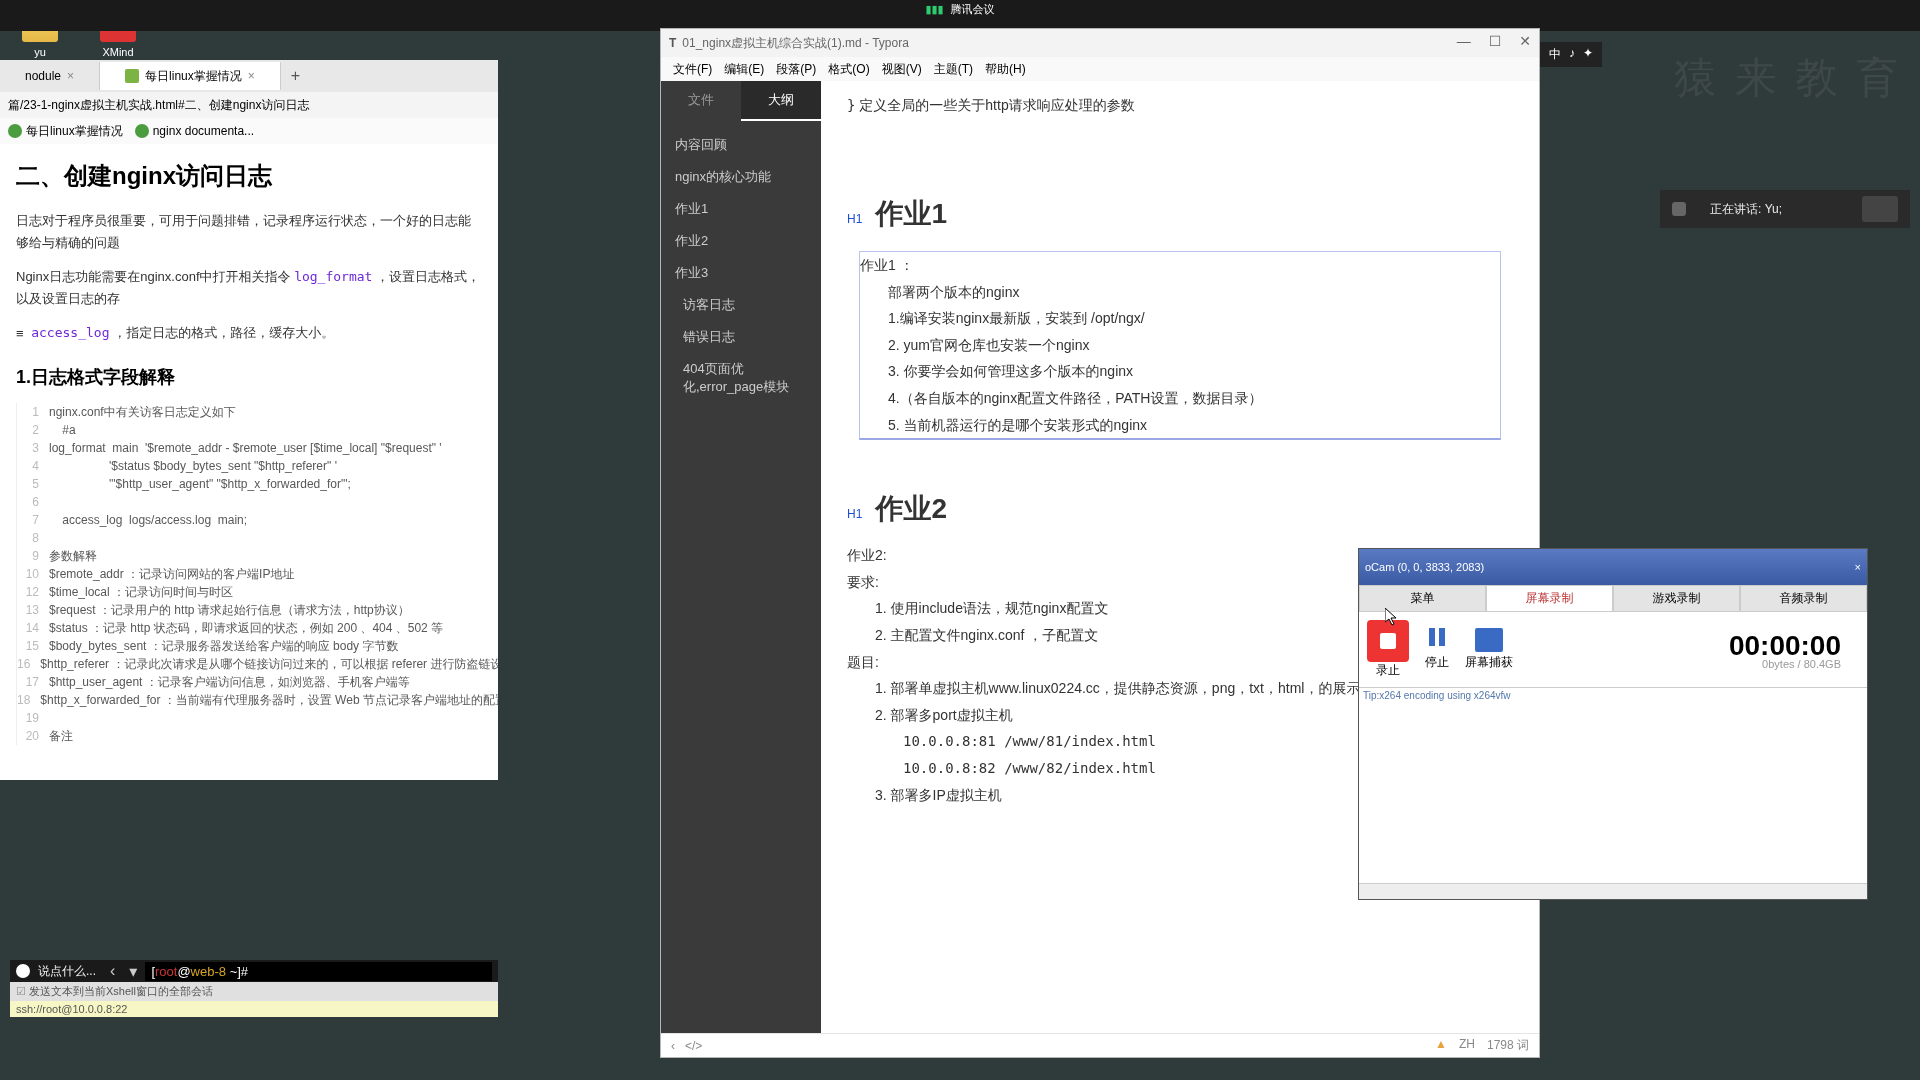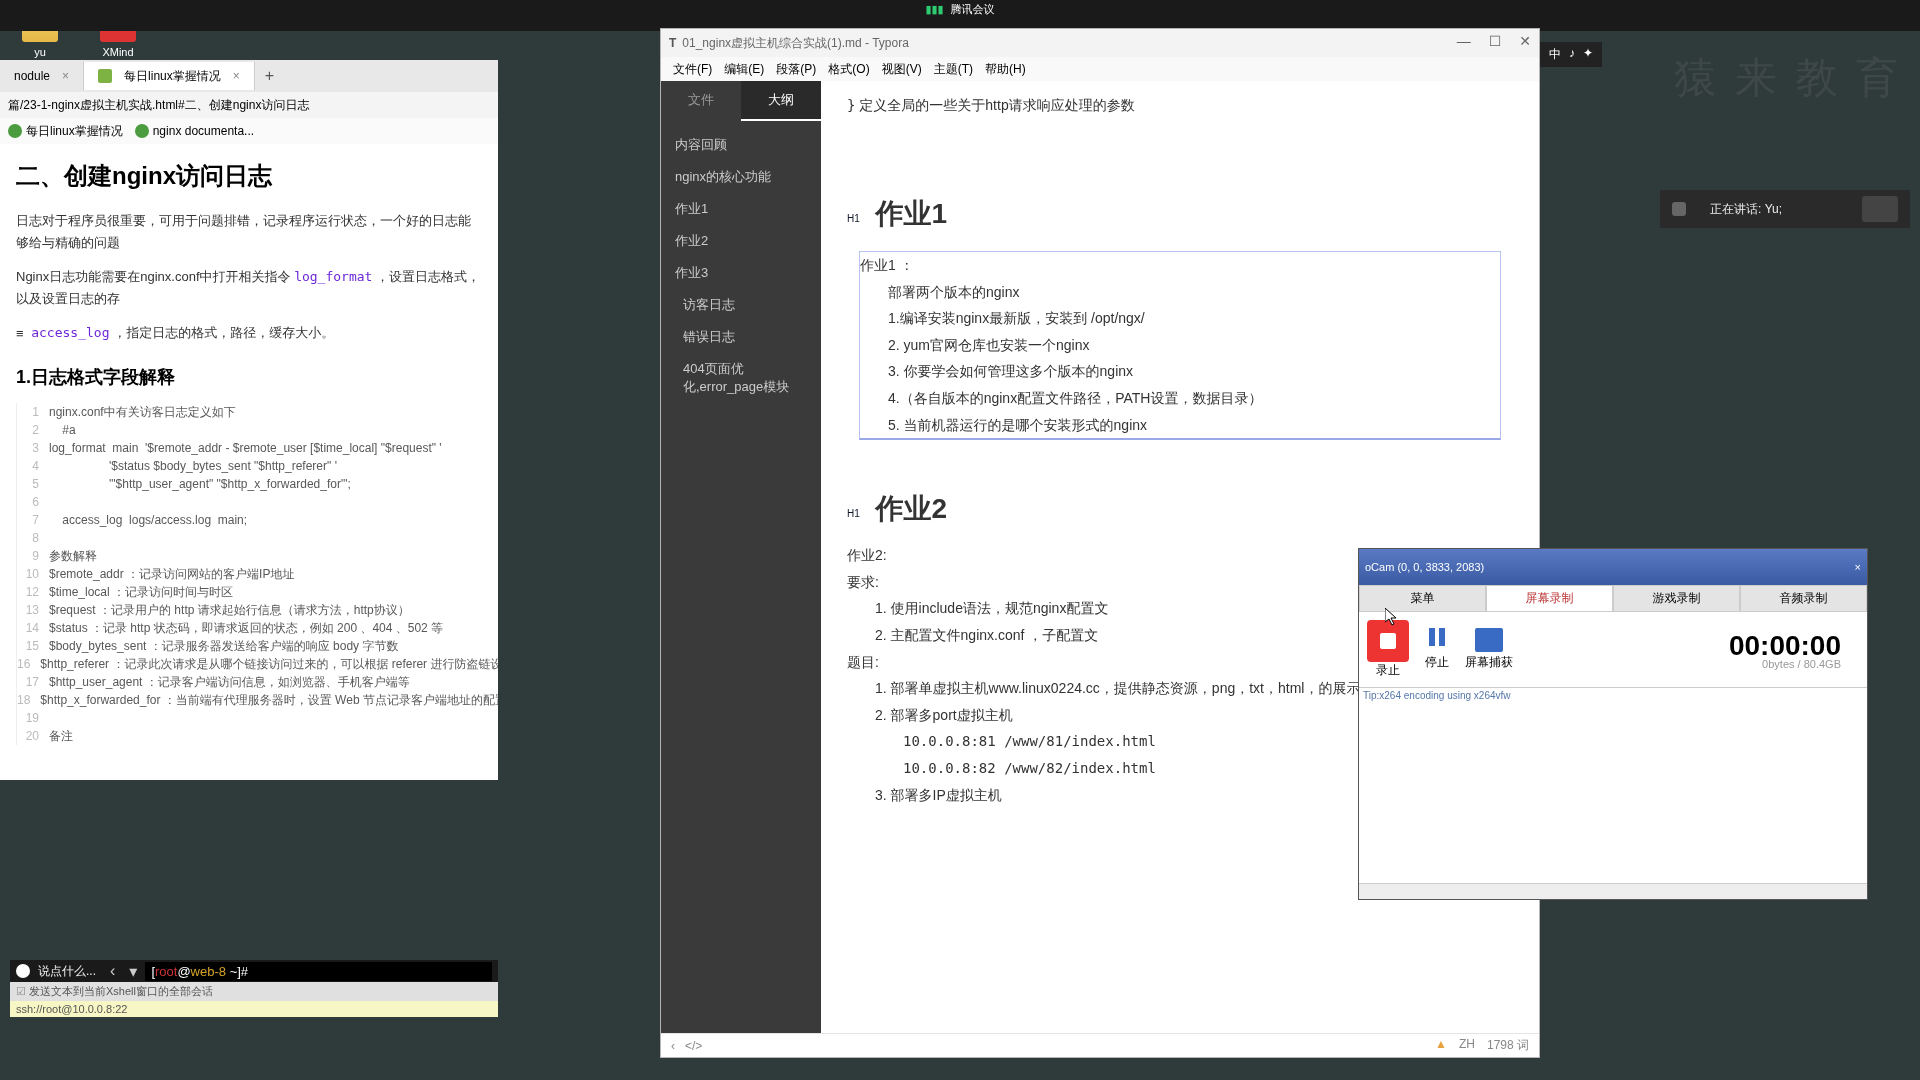--- a/index.html
+++ b/index.html
@@ -11,21 +11,21 @@
 .folder-ico { background: linear-gradient(#f5d76e,#e6b847); border-radius: 3px; }
 .xmind-ico { background: #d33; border-radius: 3px; }
 
 
 .topbar { position: absolute; top: 0; left: 0; right: 0; height: 31px; background: #1a1a1a; color: #fff; font-size: 11px; text-align: center; line-height: 18px; }
 .topbar .signal { color: #2ecc71; margin-right: 4px; }
 
 
 .browser { position: absolute; left: 0; top: 60px; width: 498px; height: 720px; background: #fff; display: flex; flex-direction: column; }
 .tabs-row { height: 32px; background: #e8e8e8; display: flex; align-items: center; }
-.tab { padding: 0 14px; height: 28px; display: flex; align-items: center; font-size: 12px; background: #fff; border-right: 1px solid #ccc; gap: 12px; }
+.tab { padding: 0 25px; height: 28px; display: flex; align-items: center; font-size: 12px; background: #fff; border-right: 1px solid #ccc; gap: 6px; }
 .tab.inactive { background: #e8e8e8; }
 .tab-ico { width: 14px; height: 14px; background: #7cb342; border-radius: 2px; }
 .tab-close { color: #888; cursor: pointer; }
 .tab-add { padding: 0 10px; color: #555; font-size: 16px; }
 .addr-row { height: 26px; background: #f4f4f4; padding: 2px 8px; font-size: 12px; display: flex; align-items: center; }
 .bookmarks { height: 26px; background: #fafafa; display: flex; align-items: center; padding: 0 8px; gap: 12px; font-size: 12px; }
 .bm-ico { width: 14px; height: 14px; background: #4b9b3f; border-radius: 50%; display: inline-block; margin-right: 4px; vertical-align: middle; }
 .page { flex: 1; background: #fff; padding: 16px; overflow: hidden; }
 .page h2 { font-size: 24px; margin-bottom: 18px; }
 .page p { font-size: 13px; margin-bottom: 12px; color: #333; line-height: 1.7; }
@@ -61,21 +61,21 @@
 .ty-sidebar { width: 160px; background: #3a3a3a; color: #ccc; font-size: 13px; }
 .sb-tabs { display: flex; }
 .sb-tab { flex: 1; text-align: center; padding: 10px 0; color: #999; }
 .sb-tab.active { background: #2a2a2a; color: #fff; border-bottom: 2px solid #fff; }
 .sb-items { padding: 8px 0; }
 .sb-item { padding: 7px 14px; }
 .sb-item.sub { padding-left: 22px; }
 .ty-content { flex: 1; padding: 16px 26px; overflow: hidden; color: #333; }
 .global-note { font-size: 14px; margin-bottom: 80px; }
 .global-note .brace { font-family: monospace; }
-.h-lbl { color: #0f172a; font-size: 10px; display: inline-block; width: 24px; vertical-align: middle; }
+.h-lbl { color: #1d4ed8; font-size: 12px; display: inline-block; width: 24px; vertical-align: middle; }
 .ty-h1 { font-size: 28px; font-weight: bold; display: inline-block; }
 .task-box { border: 1px solid #ddd; margin: 18px 12px 50px; font-size: 14px; line-height: 1.9; }
 .task-box.active { border: 1px solid #b8c4f0; border-bottom: 2px solid #9aa8e8; }
 .task-body { font-size: 14px; line-height: 1.9; margin-top: 14px; }
 .mono { font-family: Consolas, monospace; }
 .ty-status { height: 24px; border-top: 1px solid #e4e4e4; display: flex; align-items: center; justify-content: space-between; padding: 0 10px; font-size: 12px; color: #888; }
 .ty-status .left { display: flex; gap: 10px; }
 .ty-status .right { display: flex; gap: 12px; }
 .warn-tri { color: #e6a23c; }
 

